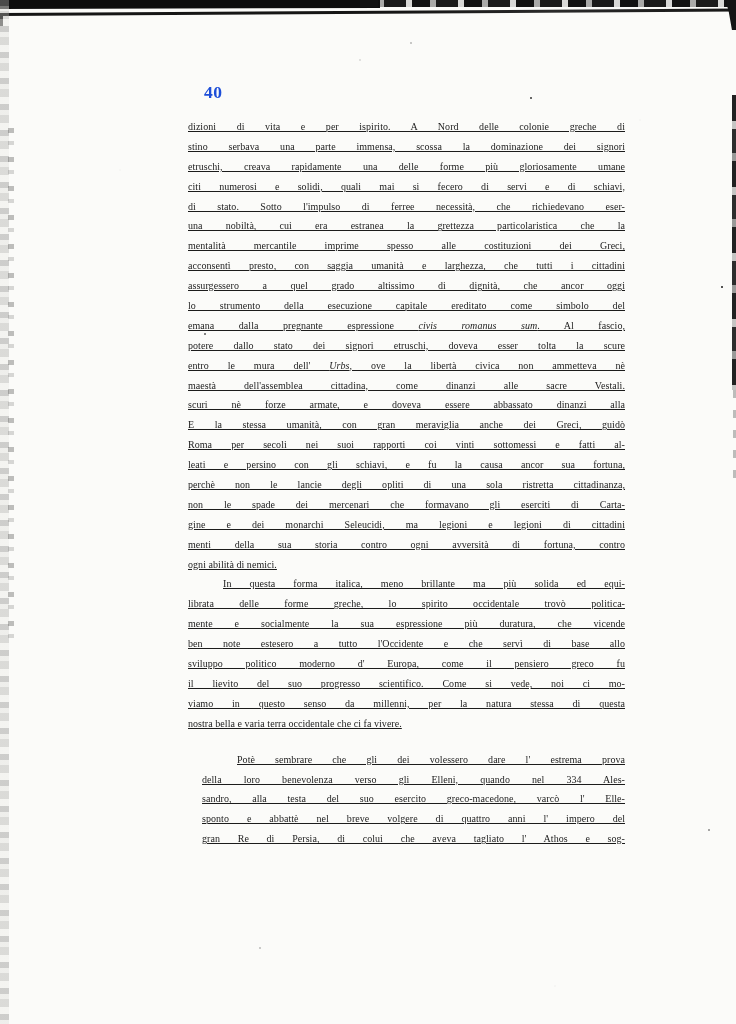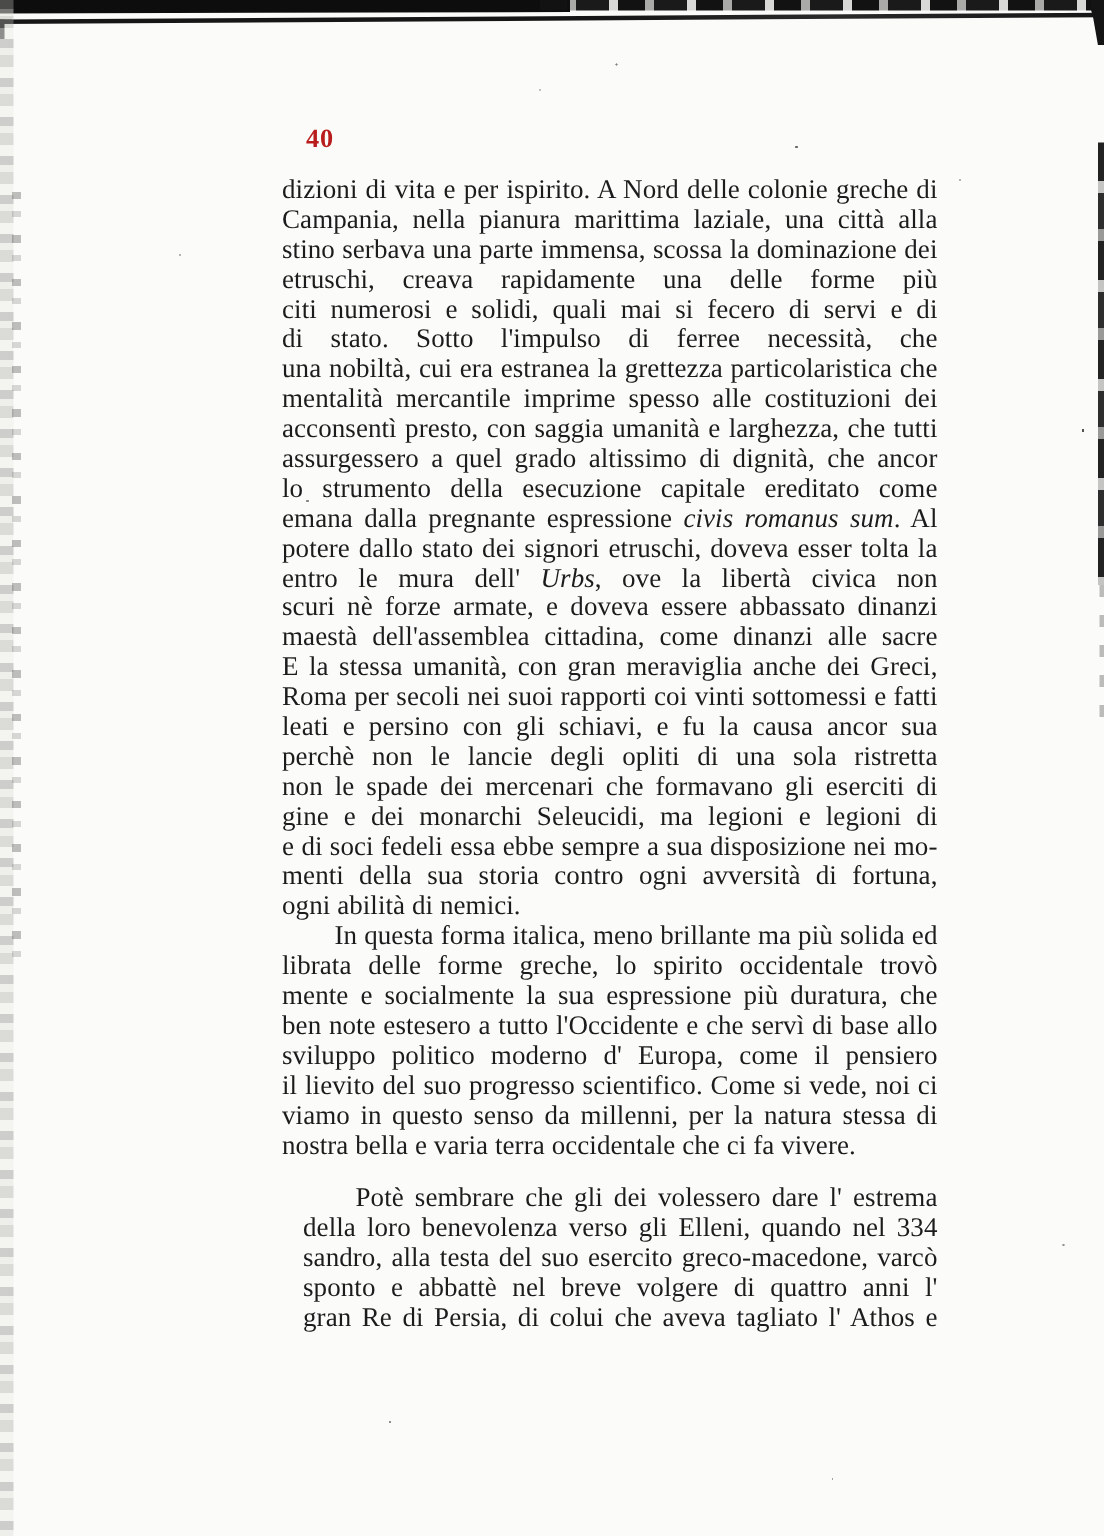--- a/index.html
+++ b/index.html
@@ -105,29 +105,30 @@
     pointer-events: none;
   }
 
   
   .page-number {
     position: absolute;
     left: 204px; top: 82px;
     font-size: 17.5px;
     font-weight: 600;
     letter-spacing: 0.5px;
-    color: #b91c1c;
+    color: #1d4ed8;
   }
   .page-text {
     position: absolute;
     left: 188px; top: 117px;
     width: 437px;
-    font-size: 18px;
+    font-size: 10px;
     line-height: 19.9px;
     letter-spacing: 0.05px;
+    text-decoration: underline;
   }
   .paragraph { margin: 0; }
   .paragraph.gap-before { margin-top: 16px; margin-left: 14px; }
   .line {
     text-align: justify;
     text-align-last: justify;
     height: 19.9px;
     overflow: hidden;
     white-space: normal;
   }
@@ -149,42 +150,40 @@
 <div class="left-edge-strip"></div>
 <div class="left-speck-column"></div>
 <div class="right-edge-line"></div>
 <div class="right-edge-fade"></div>
 <div class="scan-noise"></div>
 
 <div class="page-number">40</div>
 <div class="page-text">
     <div class="paragraph">
       <div class="line">dizioni di vita e per ispirito. A Nord delle colonie greche di</div>
-      <div class="line">Campania, nella pianura marittima laziale, una città alla quale il de-</div>
       <div class="line">stino serbava una parte immensa, scossa la dominazione dei signori</div>
       <div class="line">etruschi, creava rapidamente una delle forme più gloriosamente umane</div>
       <div class="line">citi numerosi e solidi, quali mai si fecero di servi e di schiavi,</div>
       <div class="line">di stato. Sotto l'impulso di ferree necessità, che richiedevano eser-</div>
       <div class="line">una nobiltà, cui era estranea la grettezza particolaristica che la</div>
       <div class="line">mentalità mercantile imprime spesso alle costituzioni dei Greci,</div>
       <div class="line">acconsentì presto, con saggia umanità e larghezza, che tutti i cittadini</div>
       <div class="line">assurgessero a quel grado altissimo di dignità, che ancor oggi</div>
       <div class="line">lo strumento della esecuzione capitale ereditato come simbolo del</div>
       <div class="line">emana dalla pregnante espressione <em>civis romanus sum</em>. Al fascio,</div>
       <div class="line">potere dallo stato dei signori etruschi, doveva esser tolta la scure</div>
       <div class="line">entro le mura dell' <em>Urbs</em>, ove la libertà civica non ammetteva nè</div>
+      <div class="line">maestà dell'assemblea cittadina, come dinanzi alle sacre Vestali.</div>
       <div class="line">scuri nè forze armate, e doveva essere abbassato dinanzi alla</div>
-      <div class="line">maestà dell'assemblea cittadina, come dinanzi alle sacre Vestali.</div>
       <div class="line">E la stessa umanità, con gran meraviglia anche dei Greci, guidò</div>
       <div class="line">Roma per secoli nei suoi rapporti coi vinti sottomessi e fatti al-</div>
       <div class="line">leati e persino con gli schiavi, e fu la causa ancor sua fortuna,</div>
       <div class="line">perchè non le lancie degli opliti di una sola ristretta cittadinanza,</div>
       <div class="line">non le spade dei mercenari che formavano gli eserciti di Carta-</div>
       <div class="line">gine e dei monarchi Seleucidi, ma legioni e legioni di cittadini</div>
-      <div class="line">e di soci fedeli essa ebbe sempre a sua disposizione nei mo-</div>
       <div class="line">menti della sua storia contro ogni avversità di fortuna, contro</div>
       <div class="line last">ogni abilità di nemici.</div>
     </div>
     <div class="paragraph">
       <div class="line indent">In questa forma italica, meno brillante ma più solida ed equi-</div>
       <div class="line">librata delle forme greche, lo spirito occidentale trovò politica-</div>
       <div class="line">mente e socialmente la sua espressione più duratura, che vicende</div>
       <div class="line">ben note estesero a tutto l'Occidente e che servì di base allo</div>
       <div class="line">sviluppo politico moderno d' Europa, come il pensiero greco fu</div>
       <div class="line">il lievito del suo progresso scientifico. Come si vede, noi ci mo-</div>

